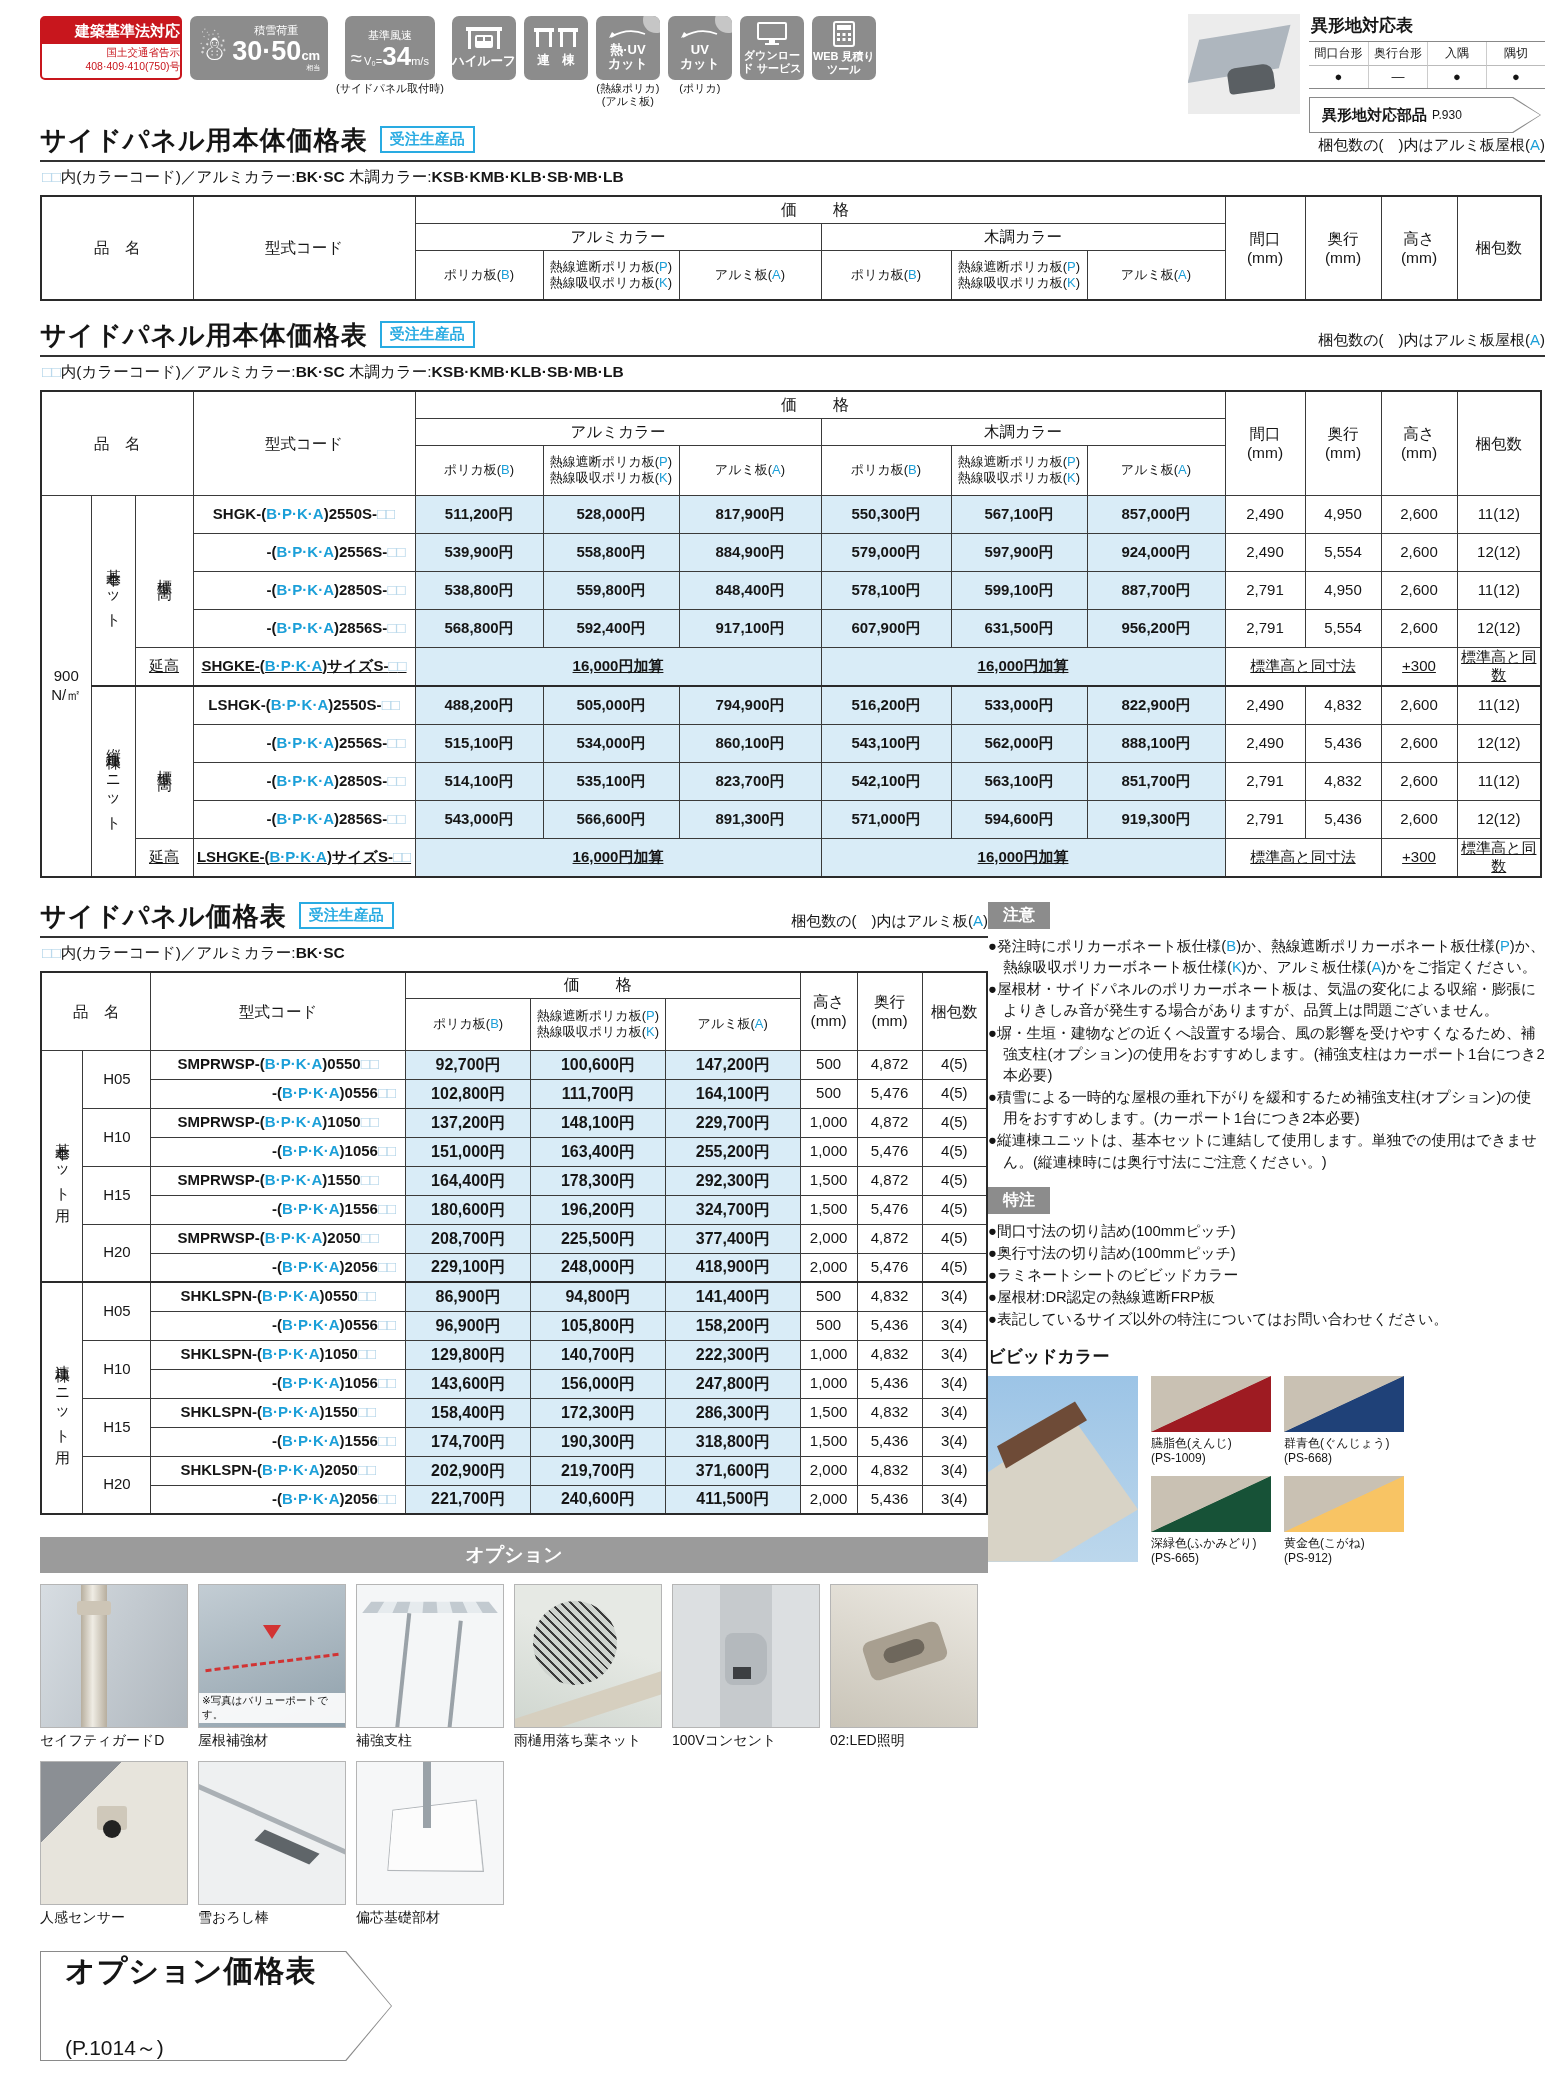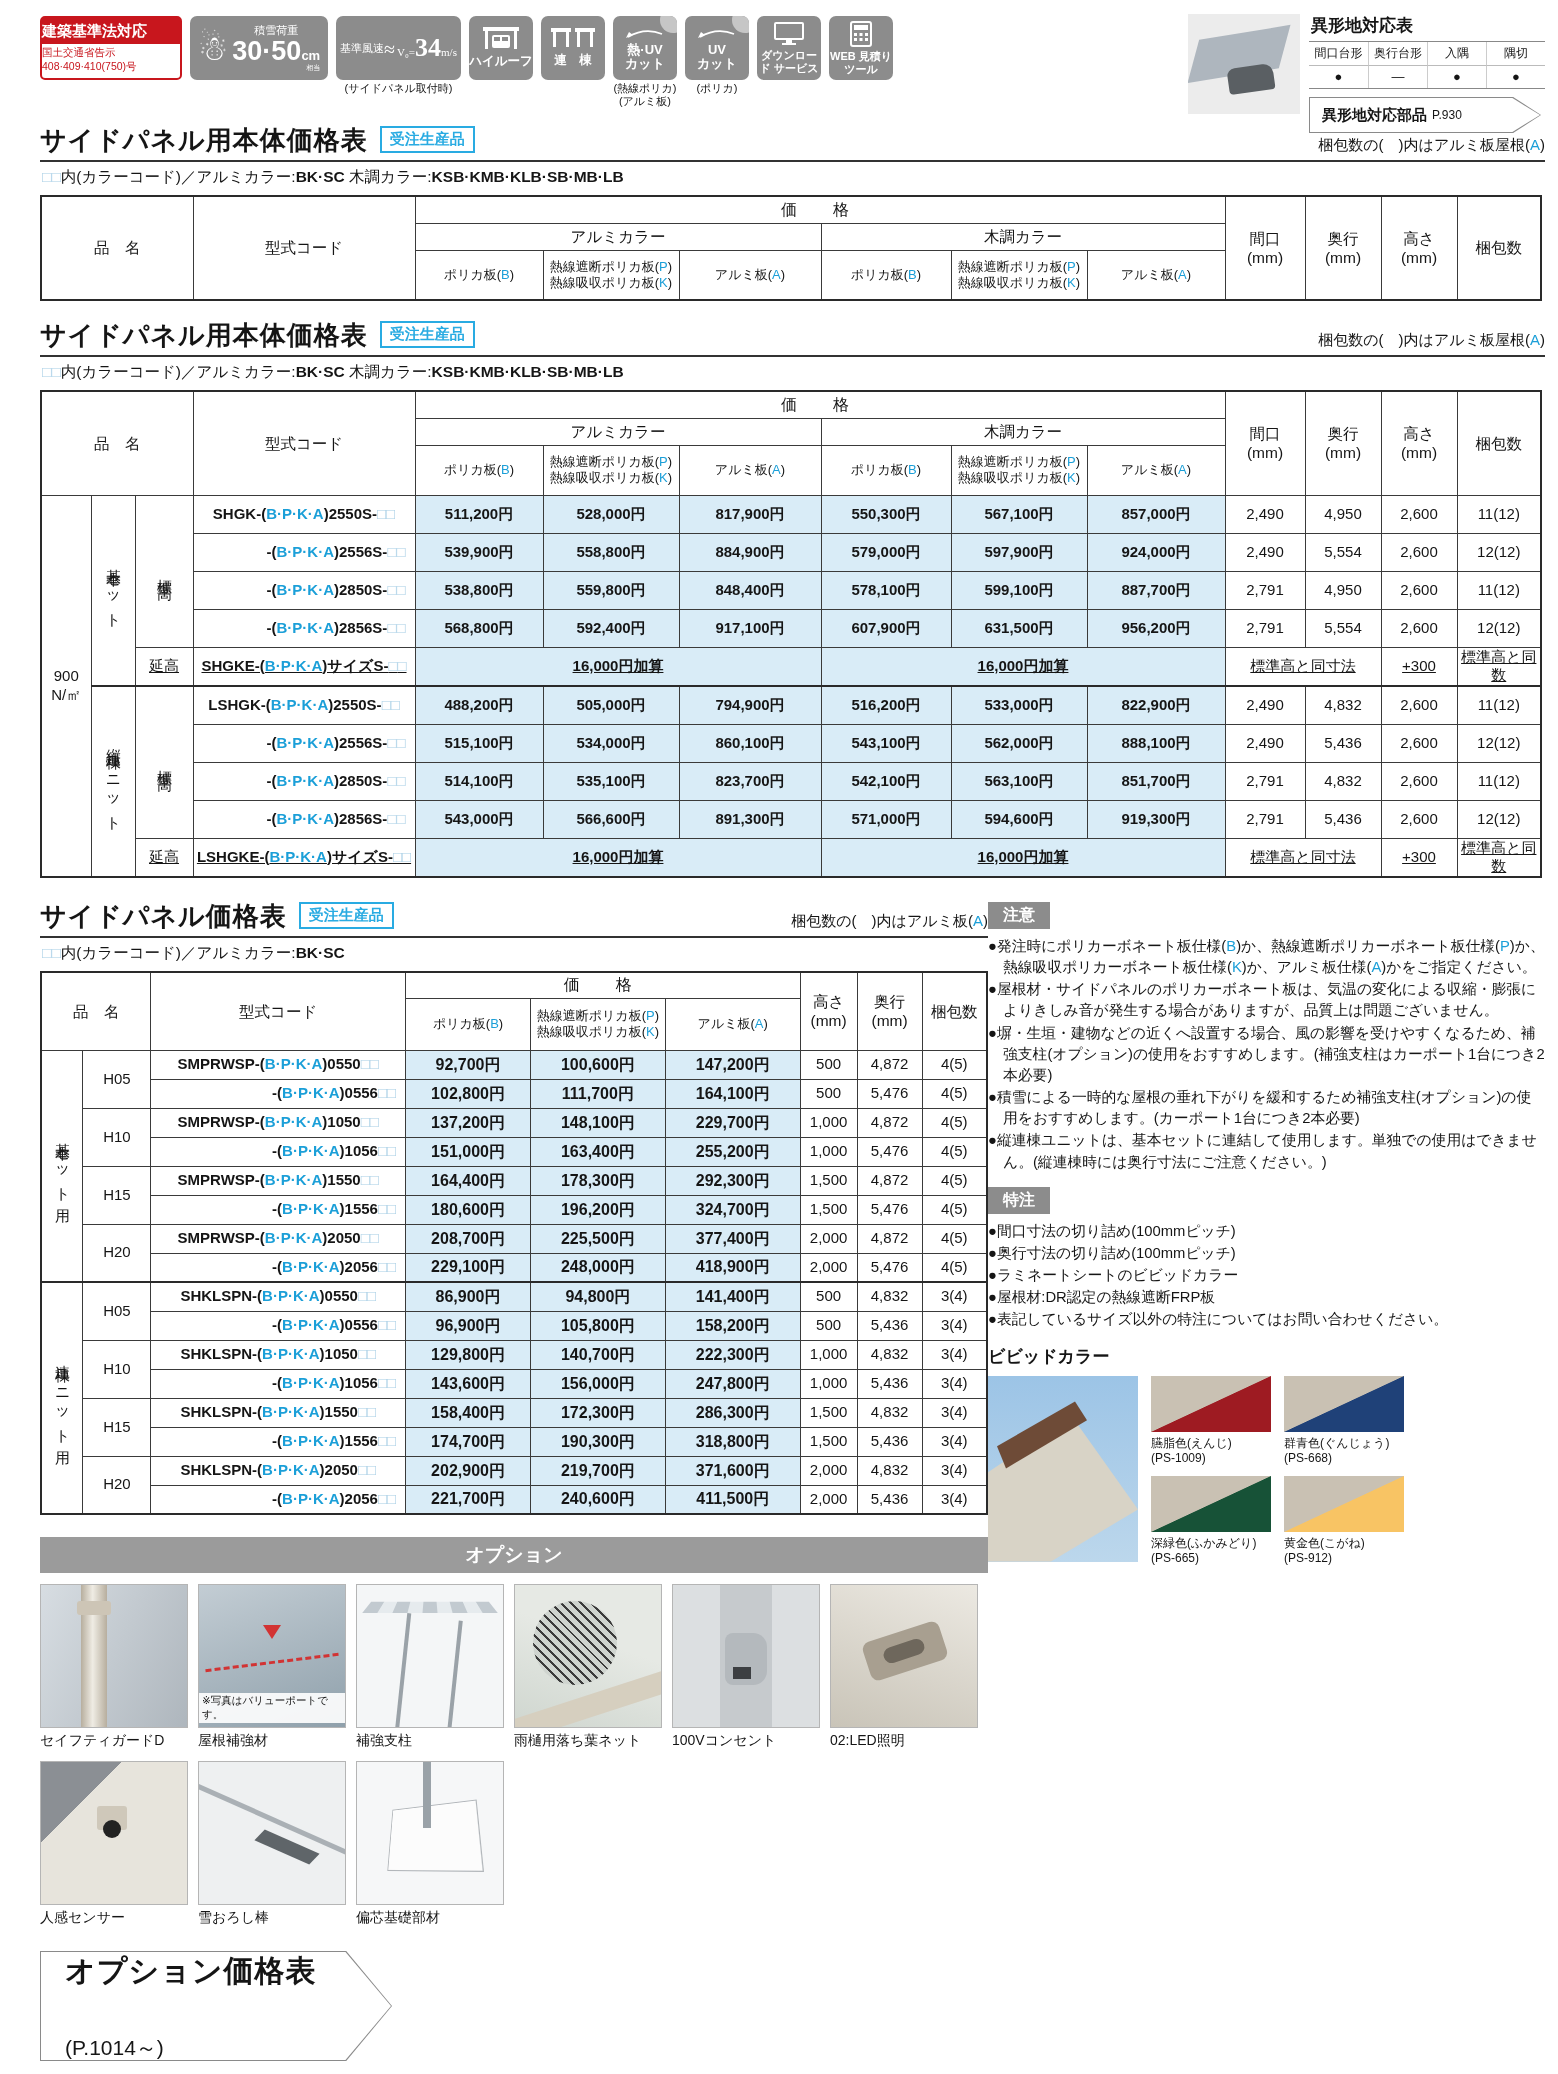--- a/index.html
+++ b/index.html
@@ -6,31 +6,31 @@
   body{width:1558px;font-family:"Liberation Sans","DejaVu Sans",sans-serif;color:#151515;}
   .page{position:relative;width:1558px;height:2074px;overflow:hidden;background:#fff;}
   .content{padding:16px 13px 0 40px;}
   .bl{color:#1b9fd8;}
   .bx{color:#a9cfe6;font-weight:400;}
   
   .topbar{display:flex;align-items:flex-start;gap:8px;height:96px;}
   .bcol{display:flex;flex-direction:column;align-items:center;gap:2px;}
   .bcap{font-size:11px;line-height:1.2;text-align:center;white-space:pre-line;}
   .badge{background:#8c8c8c;color:#fff;border-radius:7px;height:64px;box-sizing:border-box;position:relative;overflow:hidden;}
-  .law{width:142px;height:64px;border:2px solid #c8161d;border-radius:5px;box-sizing:border-box;background:#fff;text-align:left;}
+  .law{width:142px;height:64px;border:2px solid #c8161d;border-radius:5px;box-sizing:border-box;background:#fff;text-align:right;}
   .law-top{background:#c8161d;color:#fff;font-weight:bold;font-size:15px;padding:4px 0 3px;}
   .law-sub{color:#c8161d;font-size:10.5px;line-height:1.3;padding-top:2px;}
   .snow{width:138px;display:flex;align-items:center;justify-content:center;gap:4px;}
   .snowman{font-size:34px;line-height:1;}
   .snow-col{text-align:center;}
   .b-small{font-size:11px;display:block;}
   .snow-num{font-size:27px;font-weight:bold;line-height:1;}
   .snow-unit{font-size:13px;font-weight:bold;}
   .snow-tou{font-size:7px;display:block;text-align:right;margin-top:-2px;}
-  .wind{width:125px;display:flex;flex-direction:row;align-items:center;justify-content:center;font-family:Liberation Serif, serif;}
+  .wind{width:90px;display:flex;flex-direction:column;align-items:center;justify-content:center;}
   .wind-row{display:flex;align-items:baseline;line-height:1;}
   .wave{font-size:20px;margin-right:2px;}
   .v0{font-size:11px;}
   .wind-num{font-size:26px;font-weight:bold;}
   .wind-unit{font-size:11px;}
   .sq{width:64px;display:flex;flex-direction:column;align-items:center;justify-content:center;gap:3px;font-size:12.5px;font-weight:bold;line-height:1.15;text-align:center;}
   .sun{position:absolute;top:-9px;right:-9px;width:26px;height:26px;border-radius:50%;background:#c6c6c6;}
   .uvtxt{font-size:13px;font-weight:bold;line-height:1.1;text-align:center;position:relative;z-index:1;}
   .uvarr{position:relative;z-index:1;margin-bottom:1px;}
   

